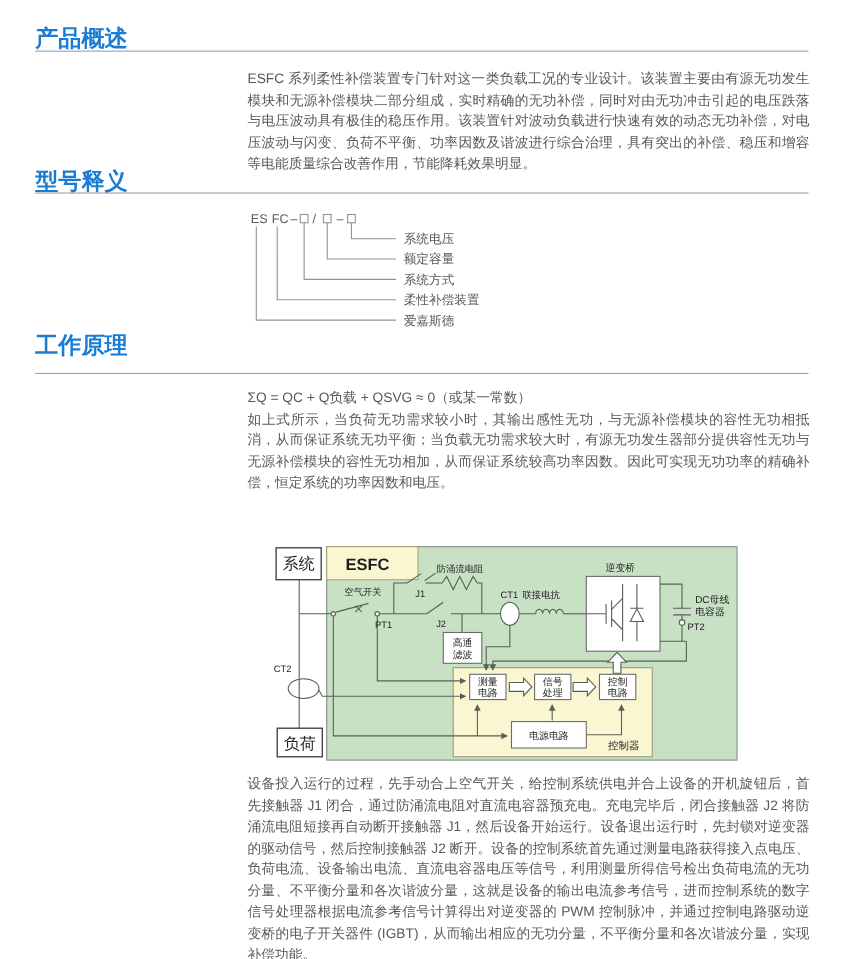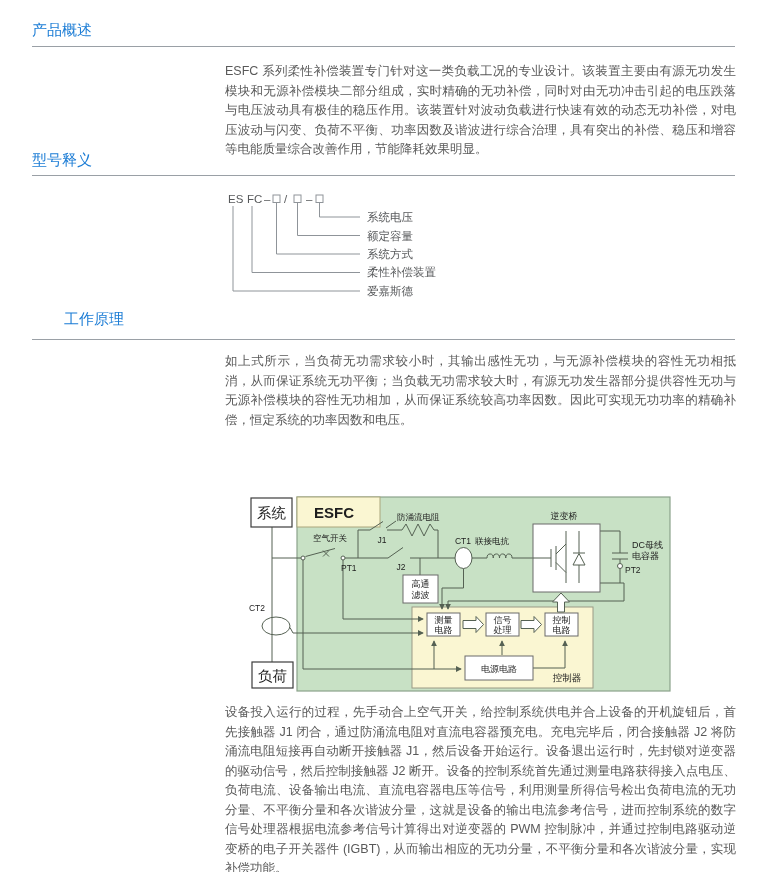--- a/index.html
+++ b/index.html
@@ -1,18 +1,18 @@
 <!DOCTYPE html>
 <html><head>
 <meta charset="utf-8">
 <style>
   html,body{margin:0;padding:0;background:#fff;}
   body{width:767px;height:872px;position:relative;overflow:hidden;
        font-family:"Liberation Sans","DejaVu Sans",sans-serif;}
-  .sec-title{position:absolute;left:32px;font-size:15px;font-weight:normal;color:#1b7cd5;}
+  .sec-title{position:absolute;left:32px;font-size:21px;font-weight:bold;color:#1b7cd5;}
   .rule{position:absolute;left:32px;width:703px;height:1px;background:#9aa0a6;}
   .body-text{position:absolute;left:225px;width:511px;font-size:12.5px;line-height:19.5px;
              color:#595959;text-align:justify;text-justify:inter-ideograph;}
   .formula{font-size:12.5px;line-height:19.5px;color:#595959;}
   svg text{font-family:"Liberation Sans","DejaVu Sans",sans-serif;}
   .svg-abs{position:absolute;}
 </style>
 </head>
 <body>
 
@@ -41,24 +41,25 @@
     <text x="64" y="17.5">/</text>
     <text x="86" y="17.5">–</text>
     <text x="147" y="36">系统电压</text>
     <text x="147" y="54.5">额定容量</text>
     <text x="147" y="73">系统方式</text>
     <text x="147" y="91">柔性补偿装置</text>
     <text x="147" y="110">爱嘉斯德</text>
   </g>
 </svg>
 
-<div class="sec-title" style="top:310px;margin-left:32px;">工作原理</div>
+<div class="sec-title" style="top:300px;">工作原理</div>
 <div class="rule" style="top:339px;"></div>
 
 <div class="body-text" style="top:352px;">
+  <div class="formula">ΣQ = QC + Q负载 + QSVG ≈ 0（或某一常数）</div>
   <div>如上式所示，当负荷无功需求较小时，其输出感性无功，与无源补偿模块的容性无功相抵消，从而保证系统无功平衡；当负载无功需求较大时，有源无功发生器部分提供容性无功与无源补偿模块的容性无功相加，从而保证系统较高功率因数。因此可实现无功功率的精确补偿，恒定系统的功率因数和电压。</div>
 </div>
 
 <svg class="svg-abs" style="left:230px;top:490px;" width="460" height="210" viewBox="0 0 460 210">
   <defs>
     <marker id="arr" markerWidth="7" markerHeight="7" refX="5.2" refY="3" orient="auto">
       <path d="M0,0 L6,3 L0,6 Z" fill="#556153"></path>
     </marker>
   </defs>
 

